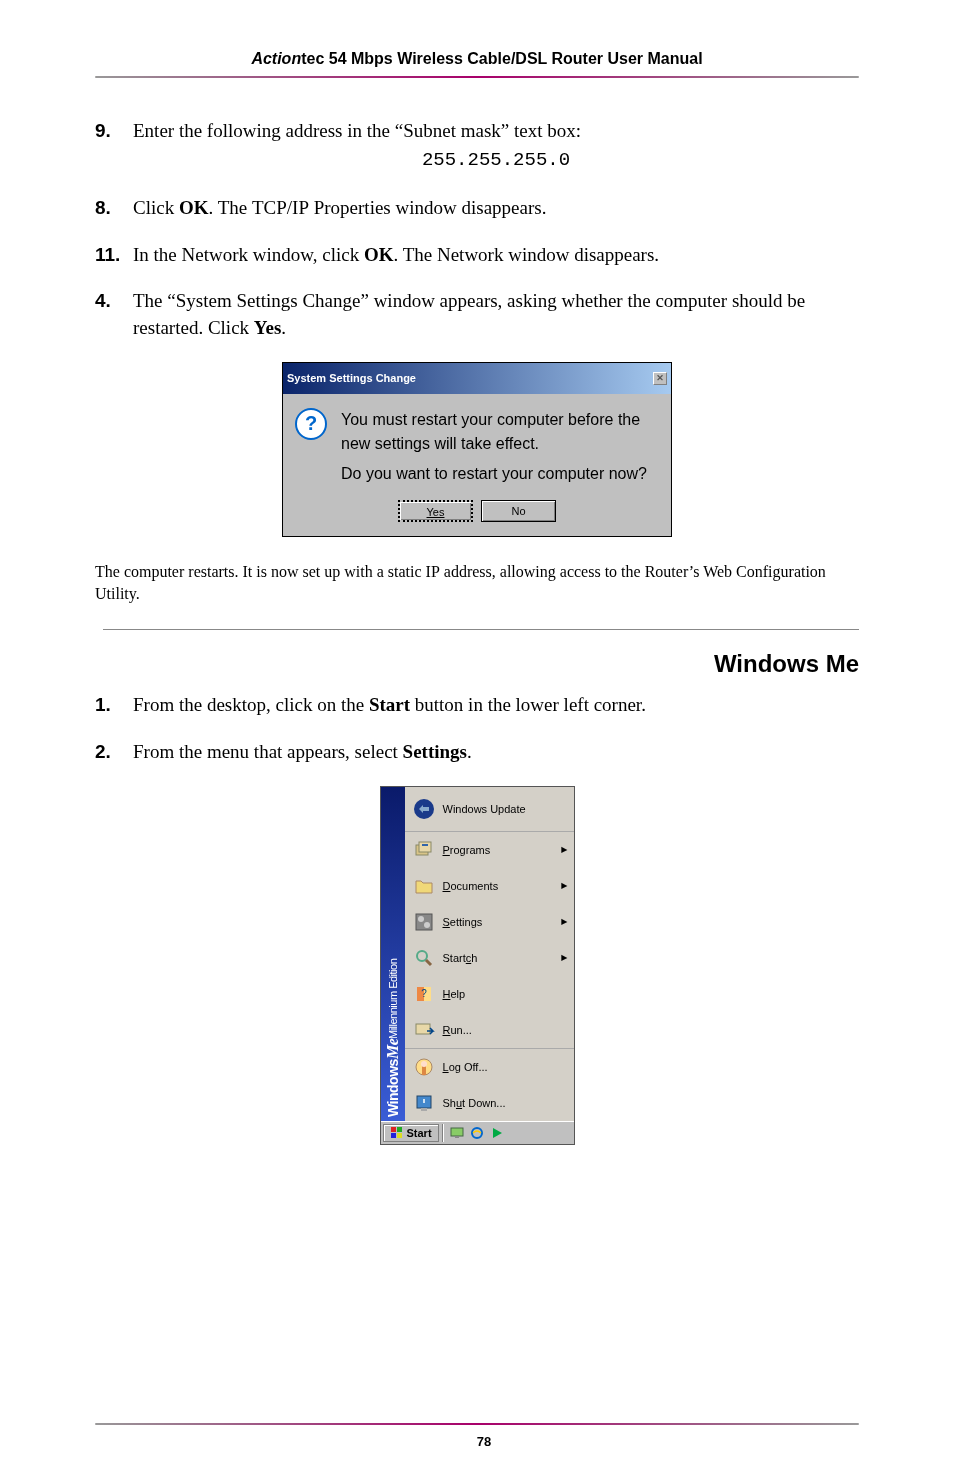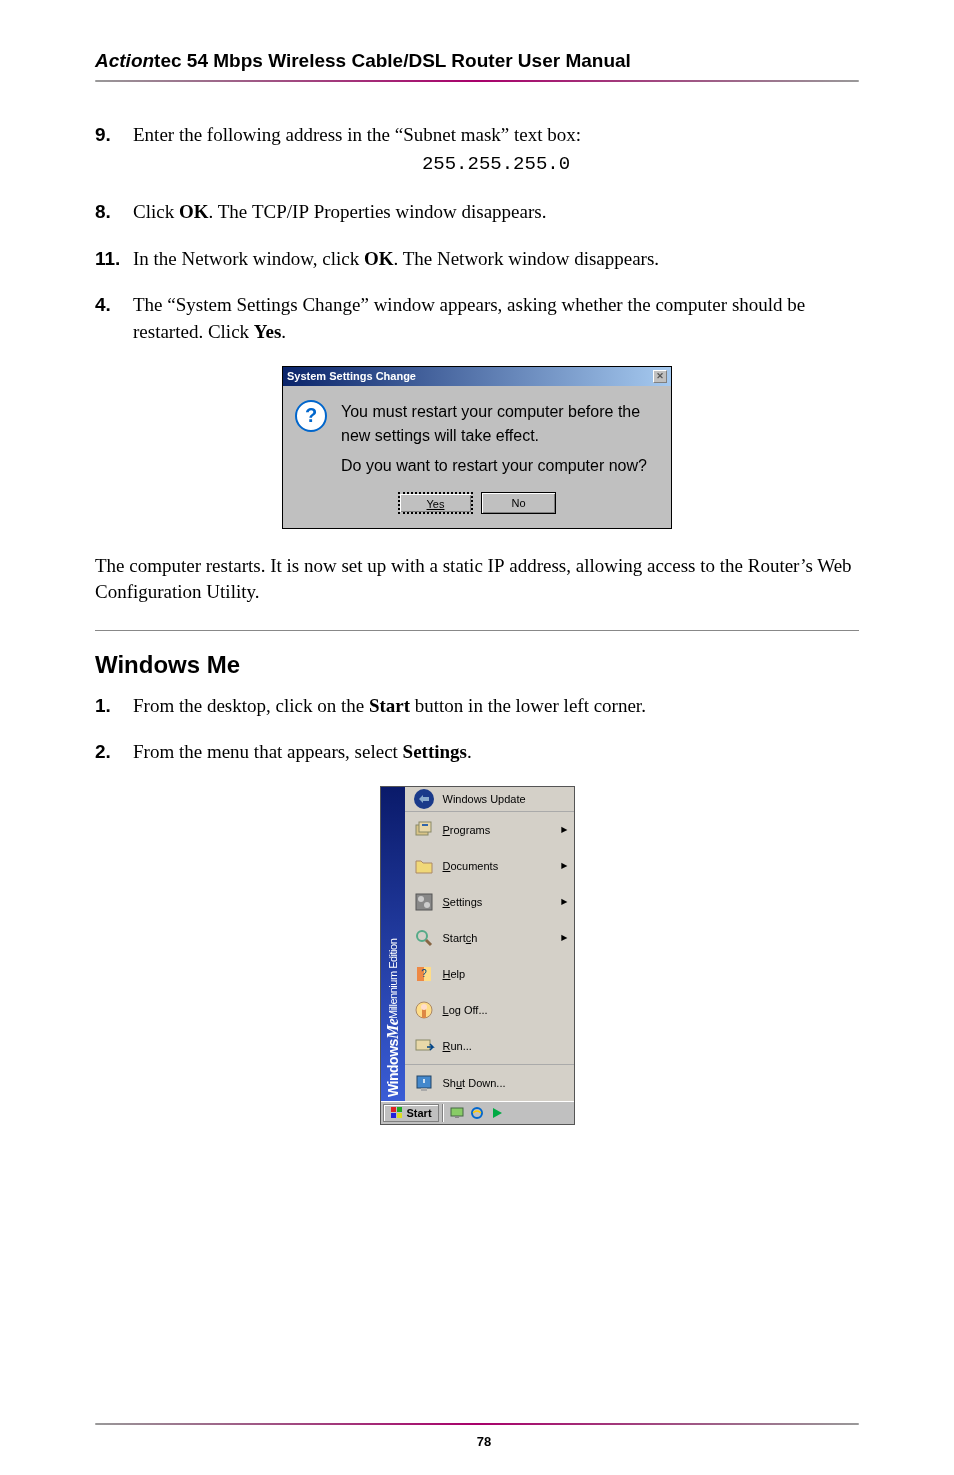--- a/index.html
+++ b/index.html
@@ -12,23 +12,24 @@
       height: 1475px;
       background: #ffffff;
       font-family: Georgia, 'Times New Roman', serif;
       color: #000;
       position: relative;
     }
     .page {
       padding: 50px 95px 0 95px;
     }
     .header-title {
+      text-align: center;
       font-family: Arial, Helvetica, sans-serif;
       font-weight: bold;
-      font-size: 19px;
+      font-size: 16px;
       color: #000;
       margin-bottom: 8px;
     }
     .header-title .italic {
       font-style: italic;
     }
     .header-line {
       height: 2px;
       background: linear-gradient(to right, #999, #a8006a, #999);
       margin-bottom: 40px;
@@ -56,48 +57,49 @@
       margin: 2px 0;
     }
     .bold-sans {
       font-family: Liberation Serif, serif;
       font-weight: bold;
     }
     .small-caps {
       font-variant: small-caps;
     }
     .body-text {
-      font-size: 19px;
+      font-size: 16px;
       line-height: 1.4;
       margin-bottom: 20px;
     }
     .section-heading {
       font-family: Arial, Helvetica, sans-serif;
       font-weight: bold;
       font-size: 24px;
-      margin: 24px 0 14px 0;
+      margin: 24px 0 14px 8px;
       border-top: 1px solid #888;
       padding-top: 20px;
+      text-align: right;
     }
     .dialog-figure {
       display: flex;
       justify-content: center;
       margin: 14px 0 24px 0;
     }
     .dialog {
       width: 390px;
       border: 1px solid #000;
       background: #c0c0c0;
       font-family: 'MS Sans Serif', Tahoma, sans-serif;
       font-size: 11px;
     }
     .dialog-titlebar {
       background: linear-gradient(to right, #0a246a, #a6caf0);
       color: #fff;
-      padding: 3px 4px;
+      padding: 9px 4px;
       display: flex;
       justify-content: space-between;
       align-items: center;
       font-weight: bold;
     }
     .dialog-close {
       width: 14px;
       height: 13px;
       background: #c0c0c0;
       border: 1px solid #808080;
@@ -193,21 +195,21 @@
       flex: 1;
     }
     .sm-item {
       display: flex;
       align-items: center;
       padding: 6px 6px;
       position: relative;
     }
     .sm-item.top {
       border-bottom: 1px solid #aaa;
-      padding: 0 6px;
+      padding: 10px 6px;
     }
     .sm-item.sep-after {
       border-bottom: 1px solid #aaa;
     }
     .sm-icon {
       width: 26px;
       height: 24px;
       margin-right: 6px;
       display: flex;
       align-items: center;
@@ -423,38 +425,38 @@
           <div class="sm-item">
             <span class="sm-icon">
               <svg width="22" height="22" viewBox="0 0 22 22">
                   <path d="M4 4 L11 4 L11 18 L4 18 Z" fill="#e84"></path>
                   <path d="M11 4 L18 4 L18 18 L11 18 Z" fill="#fd8"></path>
                   <text x="11" y="14" font-size="10" text-anchor="middle" fill="#048">?</text>
                 </svg>
             </span>
             <span class="sm-label"><span class="u">H</span><span>elp</span></span>
           </div>
+          <div class="sm-item sep-after">
+            <span class="sm-icon">
+              <svg width="22" height="22" viewBox="0 0 22 22">
+                  <rect x="3" y="5" width="14" height="10" fill="#e8d8a8" stroke="#886"></rect>
+                  <path d="M14 12 L20 12 L17 9 M17 15 L20 12" stroke="#048" stroke-width="1.5" fill="none"></path>
+                </svg>
+            </span>
+            <span class="sm-label"><span class="u">R</span><span>un...</span></span>
+          </div>
           <div class="sm-item">
             <span class="sm-icon">
               <svg width="22" height="22" viewBox="0 0 22 22">
                   <circle cx="11" cy="11" r="8" fill="#fd8" stroke="#a86"></circle>
                   <rect x="9" y="9" width="4" height="10" fill="#d84"></rect>
                   <circle cx="11" cy="8" r="3" fill="#fdc"></circle>
                 </svg>
             </span>
             <span class="sm-label"><span class="u">L</span><span>og Off...</span></span>
-          </div>
-          <div class="sm-item sep-after">
-            <span class="sm-icon">
-              <svg width="22" height="22" viewBox="0 0 22 22">
-                  <rect x="3" y="5" width="14" height="10" fill="#e8d8a8" stroke="#886"></rect>
-                  <path d="M14 12 L20 12 L17 9 M17 15 L20 12" stroke="#048" stroke-width="1.5" fill="none"></path>
-                </svg>
-            </span>
-            <span class="sm-label"><span class="u">R</span><span>un...</span></span>
           </div>
           <div class="sm-item">
             <span class="sm-icon">
               <svg width="22" height="22" viewBox="0 0 22 22">
                   <rect x="4" y="4" width="14" height="12" fill="#48c" stroke="#246"></rect>
                   <rect x="8" y="16" width="6" height="3" fill="#aaa"></rect>
                   <line x1="11" y1="7" x2="11" y2="11" stroke="#fff" stroke-width="1.5"></line>
                 </svg>
             </span>
             <span class="sm-label"><span>Sh</span><span class="u">u</span><span>t Down...</span></span>

